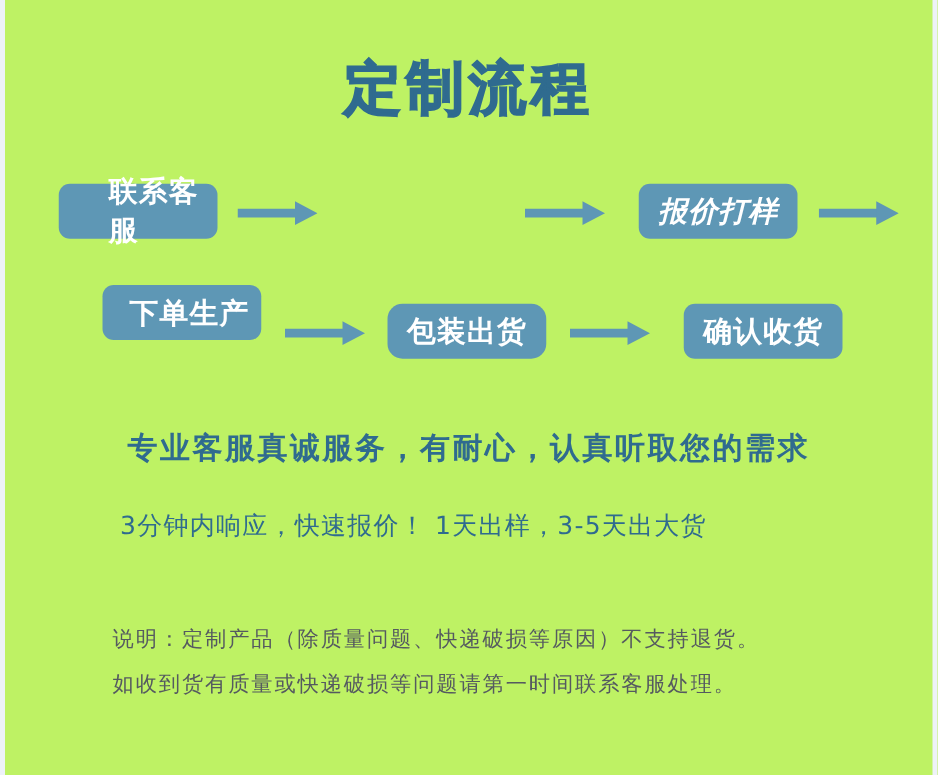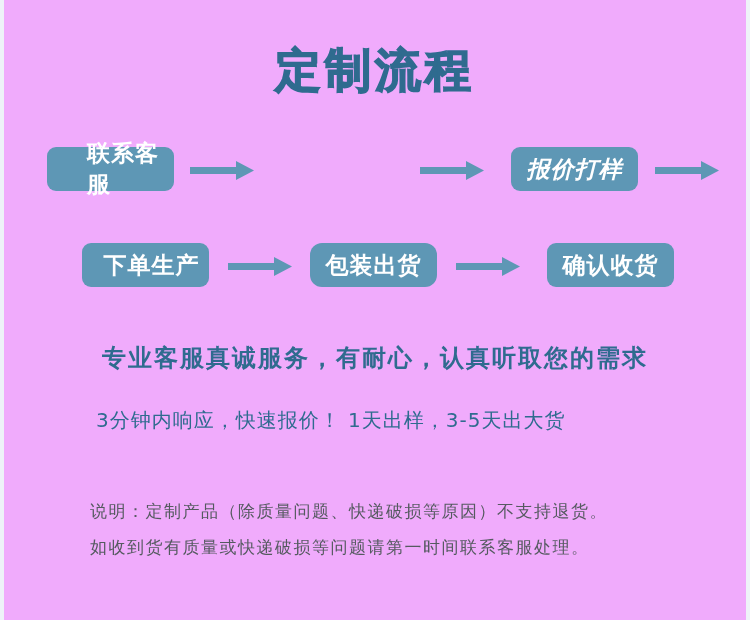--- a/index.html
+++ b/index.html
@@ -5,21 +5,21 @@
   html, body { margin: 0; padding: 0; }
   body {
     width: 750px; height: 620px; overflow: hidden;
     background: #eef2f8;
     font-family: "DejaVu Sans", "Liberation Sans", sans-serif;
   }
   .canvas {
     position: relative;
     width: 742px; height: 620px;
     margin: 0 auto;
-    background: #f0abfc;
+    background: #bef264;
   }
   .title {
     position: absolute; left: 0; right: 0; top: 40px;
     text-align: center;
     font-size: 46px; font-weight: bold;
     color: #2f6b8f;
     letter-spacing: 4px;
     -webkit-text-stroke: 1.5px #2f6b8f;
   }
   .step {
@@ -84,21 +84,21 @@
   <div class="step" style="left:507px; top:147px;font-style:italic;">
     <span>报价打样</span>
   </div>
   <div class="arrow" style="left:651px; top:160px;">
     <svg width="64" height="20" viewBox="0 0 64 20">
         <rect x="0" y="7" width="48" height="7" fill="#5e97b5"></rect>
         <polygon points="46,1 64,10.5 46,20" fill="#5e97b5"></polygon>
       </svg>
   </div>
 
-  <div class="step" style="left:78px; top:243px;padding-left:12px;">
+  <div class="step" style="left:78px; top:228px;padding-left:12px;">
     <span>下单生产</span>
   </div>
   <div class="arrow" style="left:224px; top:256px;">
     <svg width="64" height="20" viewBox="0 0 64 20">
         <rect x="0" y="7" width="48" height="7" fill="#5e97b5"></rect>
         <polygon points="46,1 64,10.5 46,20" fill="#5e97b5"></polygon>
       </svg>
   </div>
   <div class="step" style="left:306px; top:243px;border-radius:12px;">
     <span>包装出货</span>

